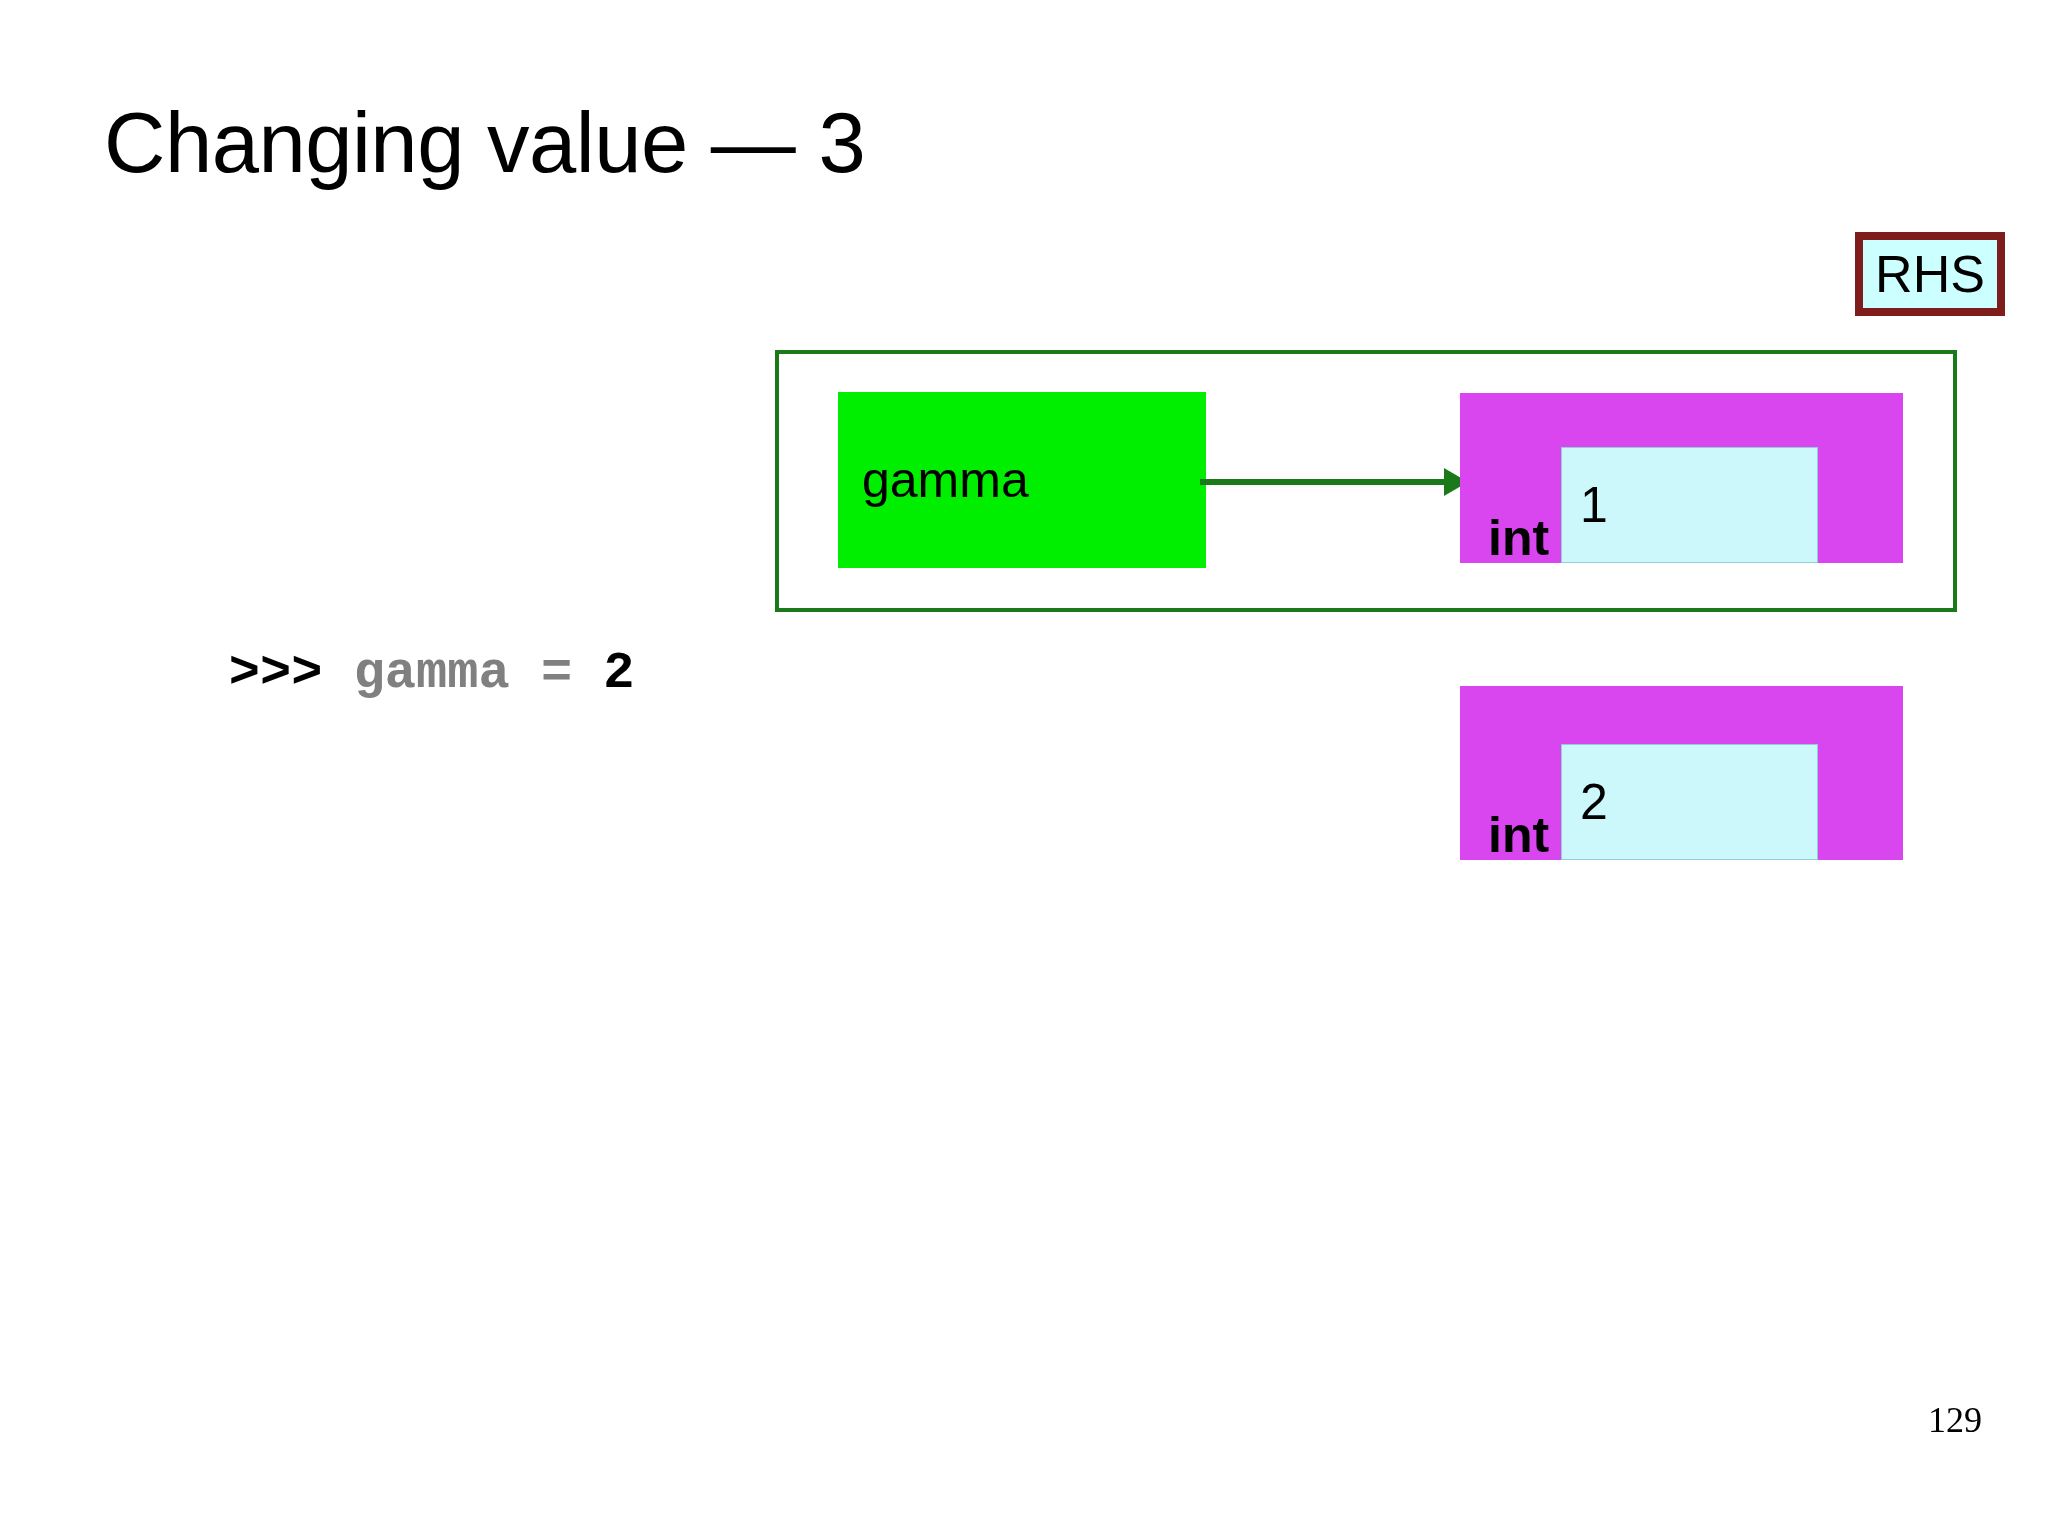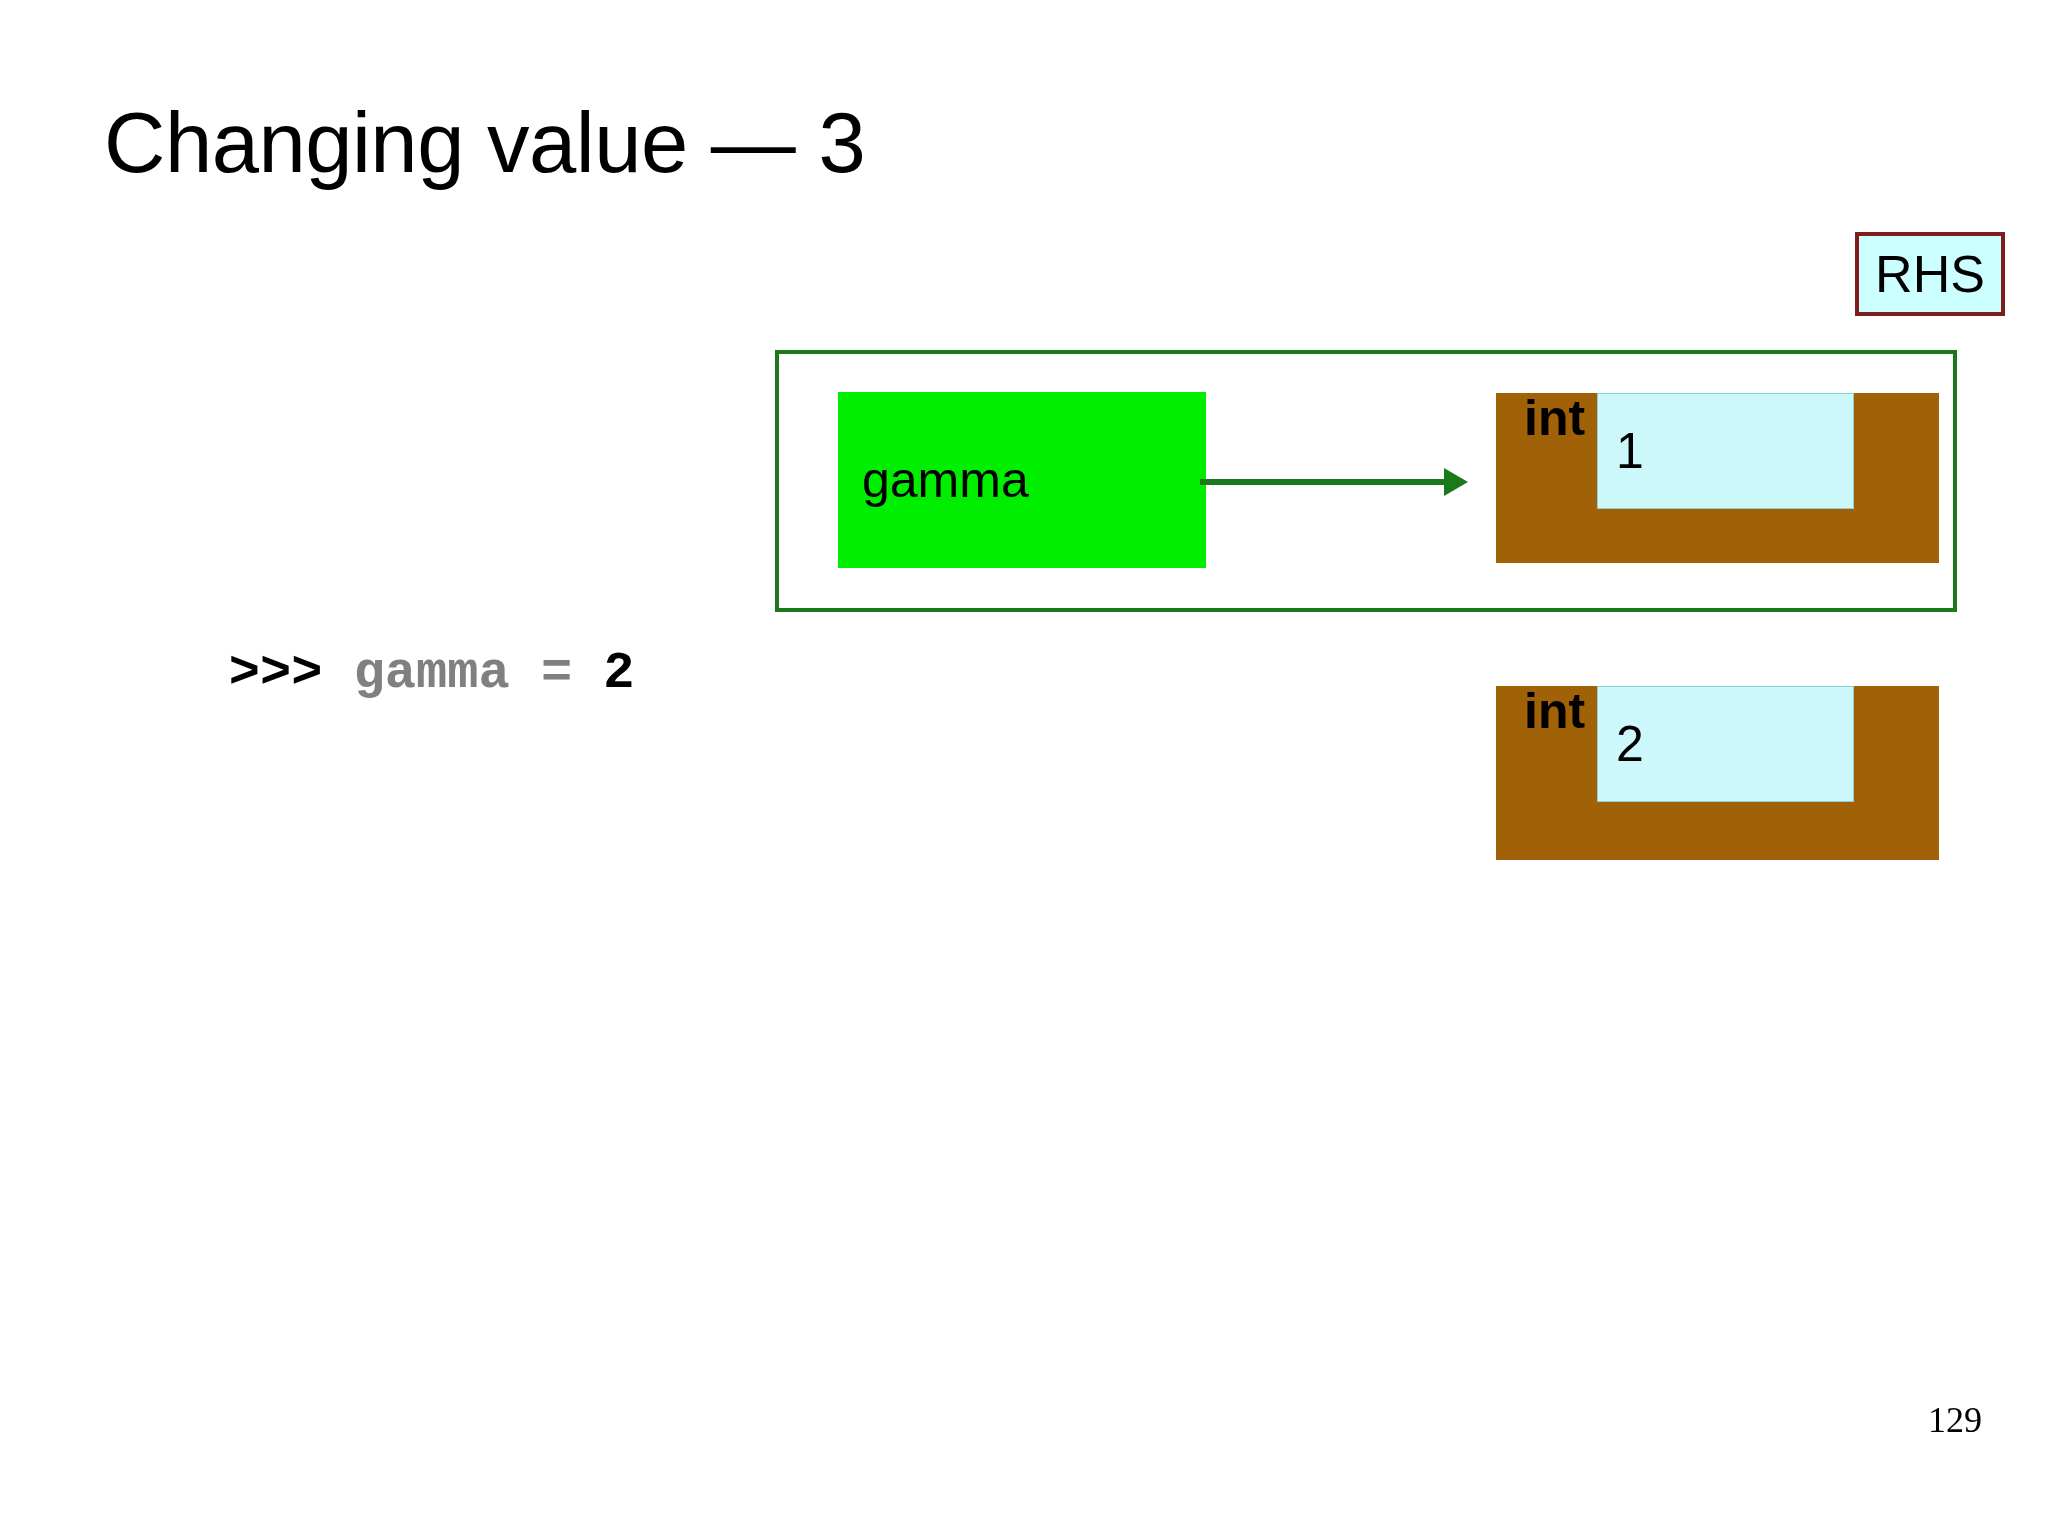--- a/index.html
+++ b/index.html
@@ -32,21 +32,21 @@
 
   
   .rhs-badge {
     position: absolute;
     left: 1855px;
     top: 232px;
     width: 150px;
     height: 84px;
     box-sizing: border-box;
     background: #ccffff;
-    border: 4px solid #7f1d1d;
+    border: 8px solid #7f1d1d;
     display: flex;
     align-items: center;
     justify-content: center;
     font-family: "Liberation Sans", sans-serif;
     font-size: 52px;
     color: #000000;
     line-height: 1;
   }
 
   
@@ -101,25 +101,24 @@
     position: absolute;
     left: 1200px;
     top: 462px;
     width: 268px;
     height: 40px;
   }
 
   
   .obj-box {
     position: absolute;
-    background: #a16207;
+    background: #d946ef;
     box-sizing: border-box;
     display: flex;
-    align-items: flex-start;
-    margin-left: 36px;
+    align-items: flex-end;
   }
   .obj-box.obj-1 { left: 1460px; top: 393px; width: 443px; height: 170px; }
   .obj-box.obj-2 { left: 1460px; top: 686px; width: 443px; height: 174px; }
 
   .obj-type {
     font-family: "Liberation Sans", sans-serif;
     font-size: 50px;
     font-weight: bold;
     color: #000000;
     margin-left: 28px;

